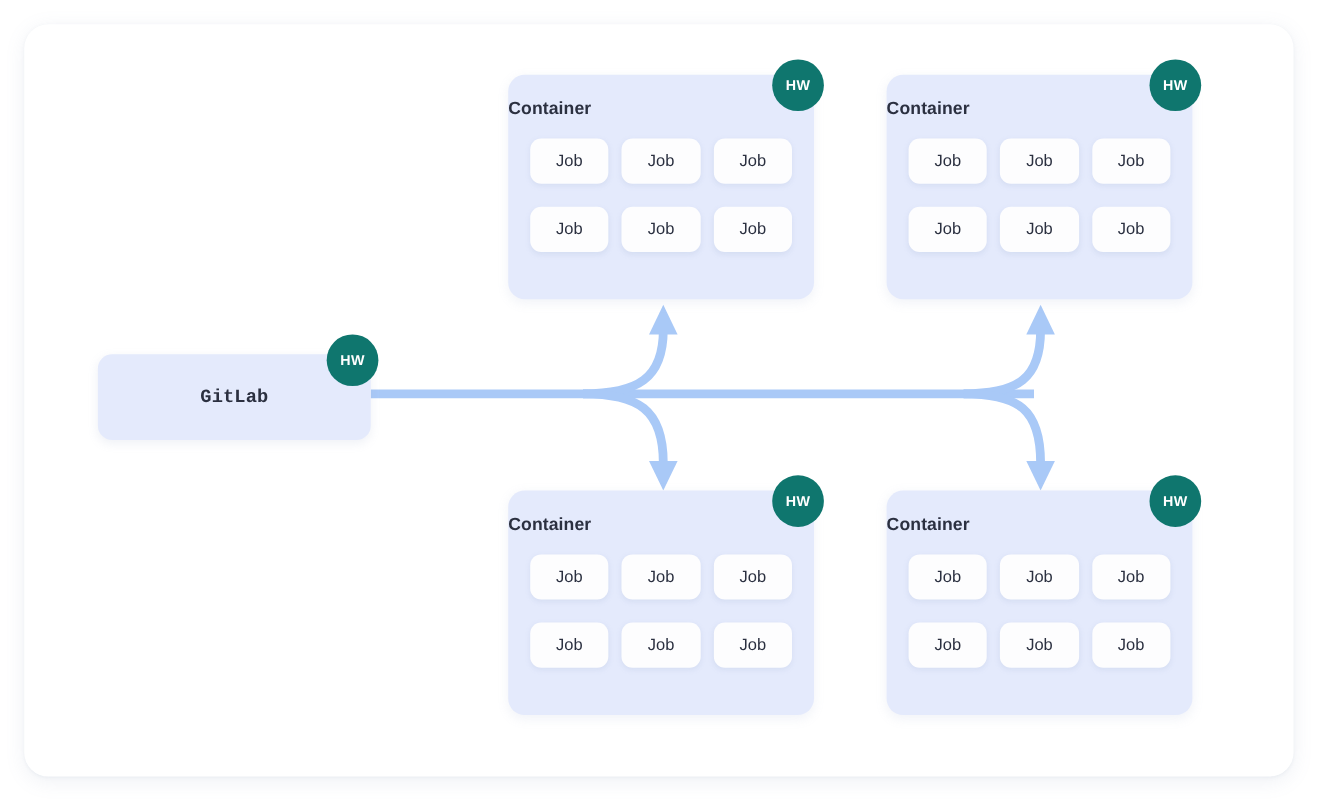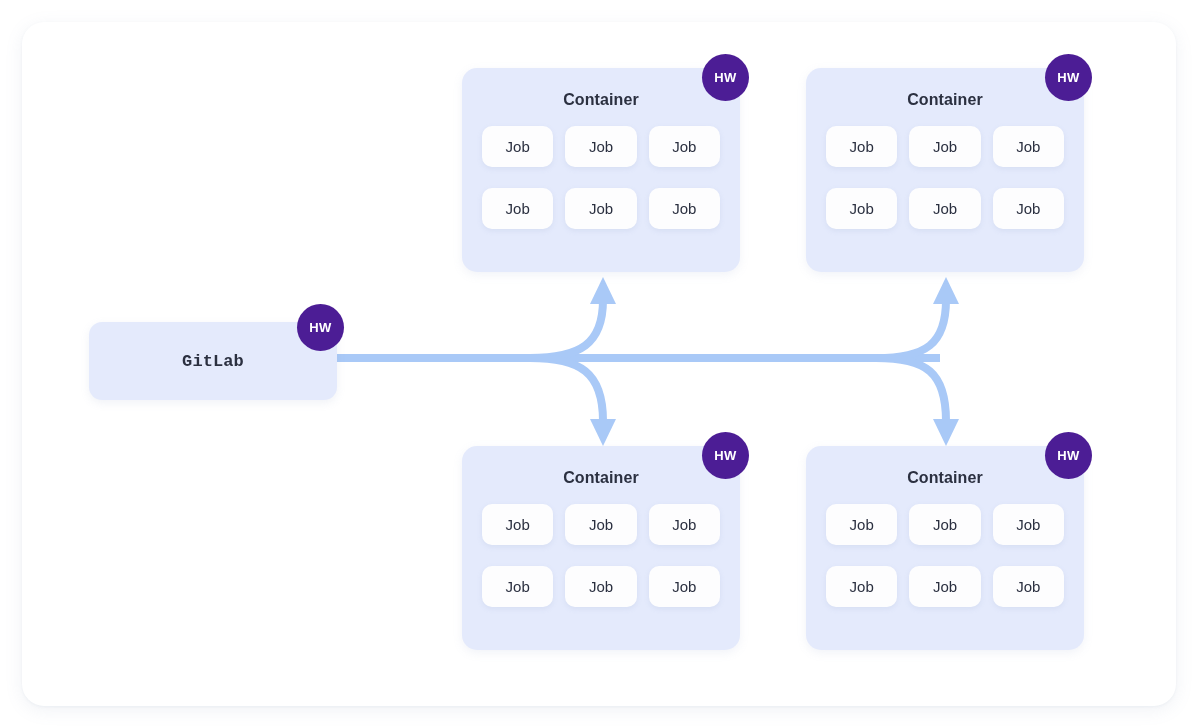--- a/index.html
+++ b/index.html
@@ -72,21 +72,21 @@
     background: #e4eafc;
     border-radius: 15px;
     box-shadow: 0 3px 10px rgba(150,165,200,0.13);
   }
   .container-node.top-left     { left: 462px;  top: 68px;  }
   .container-node.top-right    { left: 806px;  top: 68px;  }
   .container-node.bottom-left  { left: 462px;  top: 446px; }
   .container-node.bottom-right { left: 806px;  top: 446px; }
 
   .container-title {
-    text-align: center;
+    text-align: left;
     font-size: 16px;
     font-weight: bold;
     color: #2b3040;
     margin-top: 23px;
     letter-spacing: 0.1px;
   }
 
   .job-grid {
     margin: 17px 20px 0 20px;
     display: grid;
@@ -106,21 +106,21 @@
     color: #2b3040;
     box-shadow: 0 2px 5px rgba(150,165,200,0.17);
   }
 
   
   .hw-badge {
     position: absolute;
     width: 47px;
     height: 47px;
     border-radius: 50%;
-    background: #4c1d95;
+    background: #0f766e;
     display: flex;
     align-items: center;
     justify-content: center;
     color: #ffffff;
     font-size: 13px;
     font-weight: bold;
     letter-spacing: 0.3px;
   }
   .hw-gitlab        { left: 297px;  top: 304px; }
   .hw-top-left      { left: 702px;  top: 54px;  }

